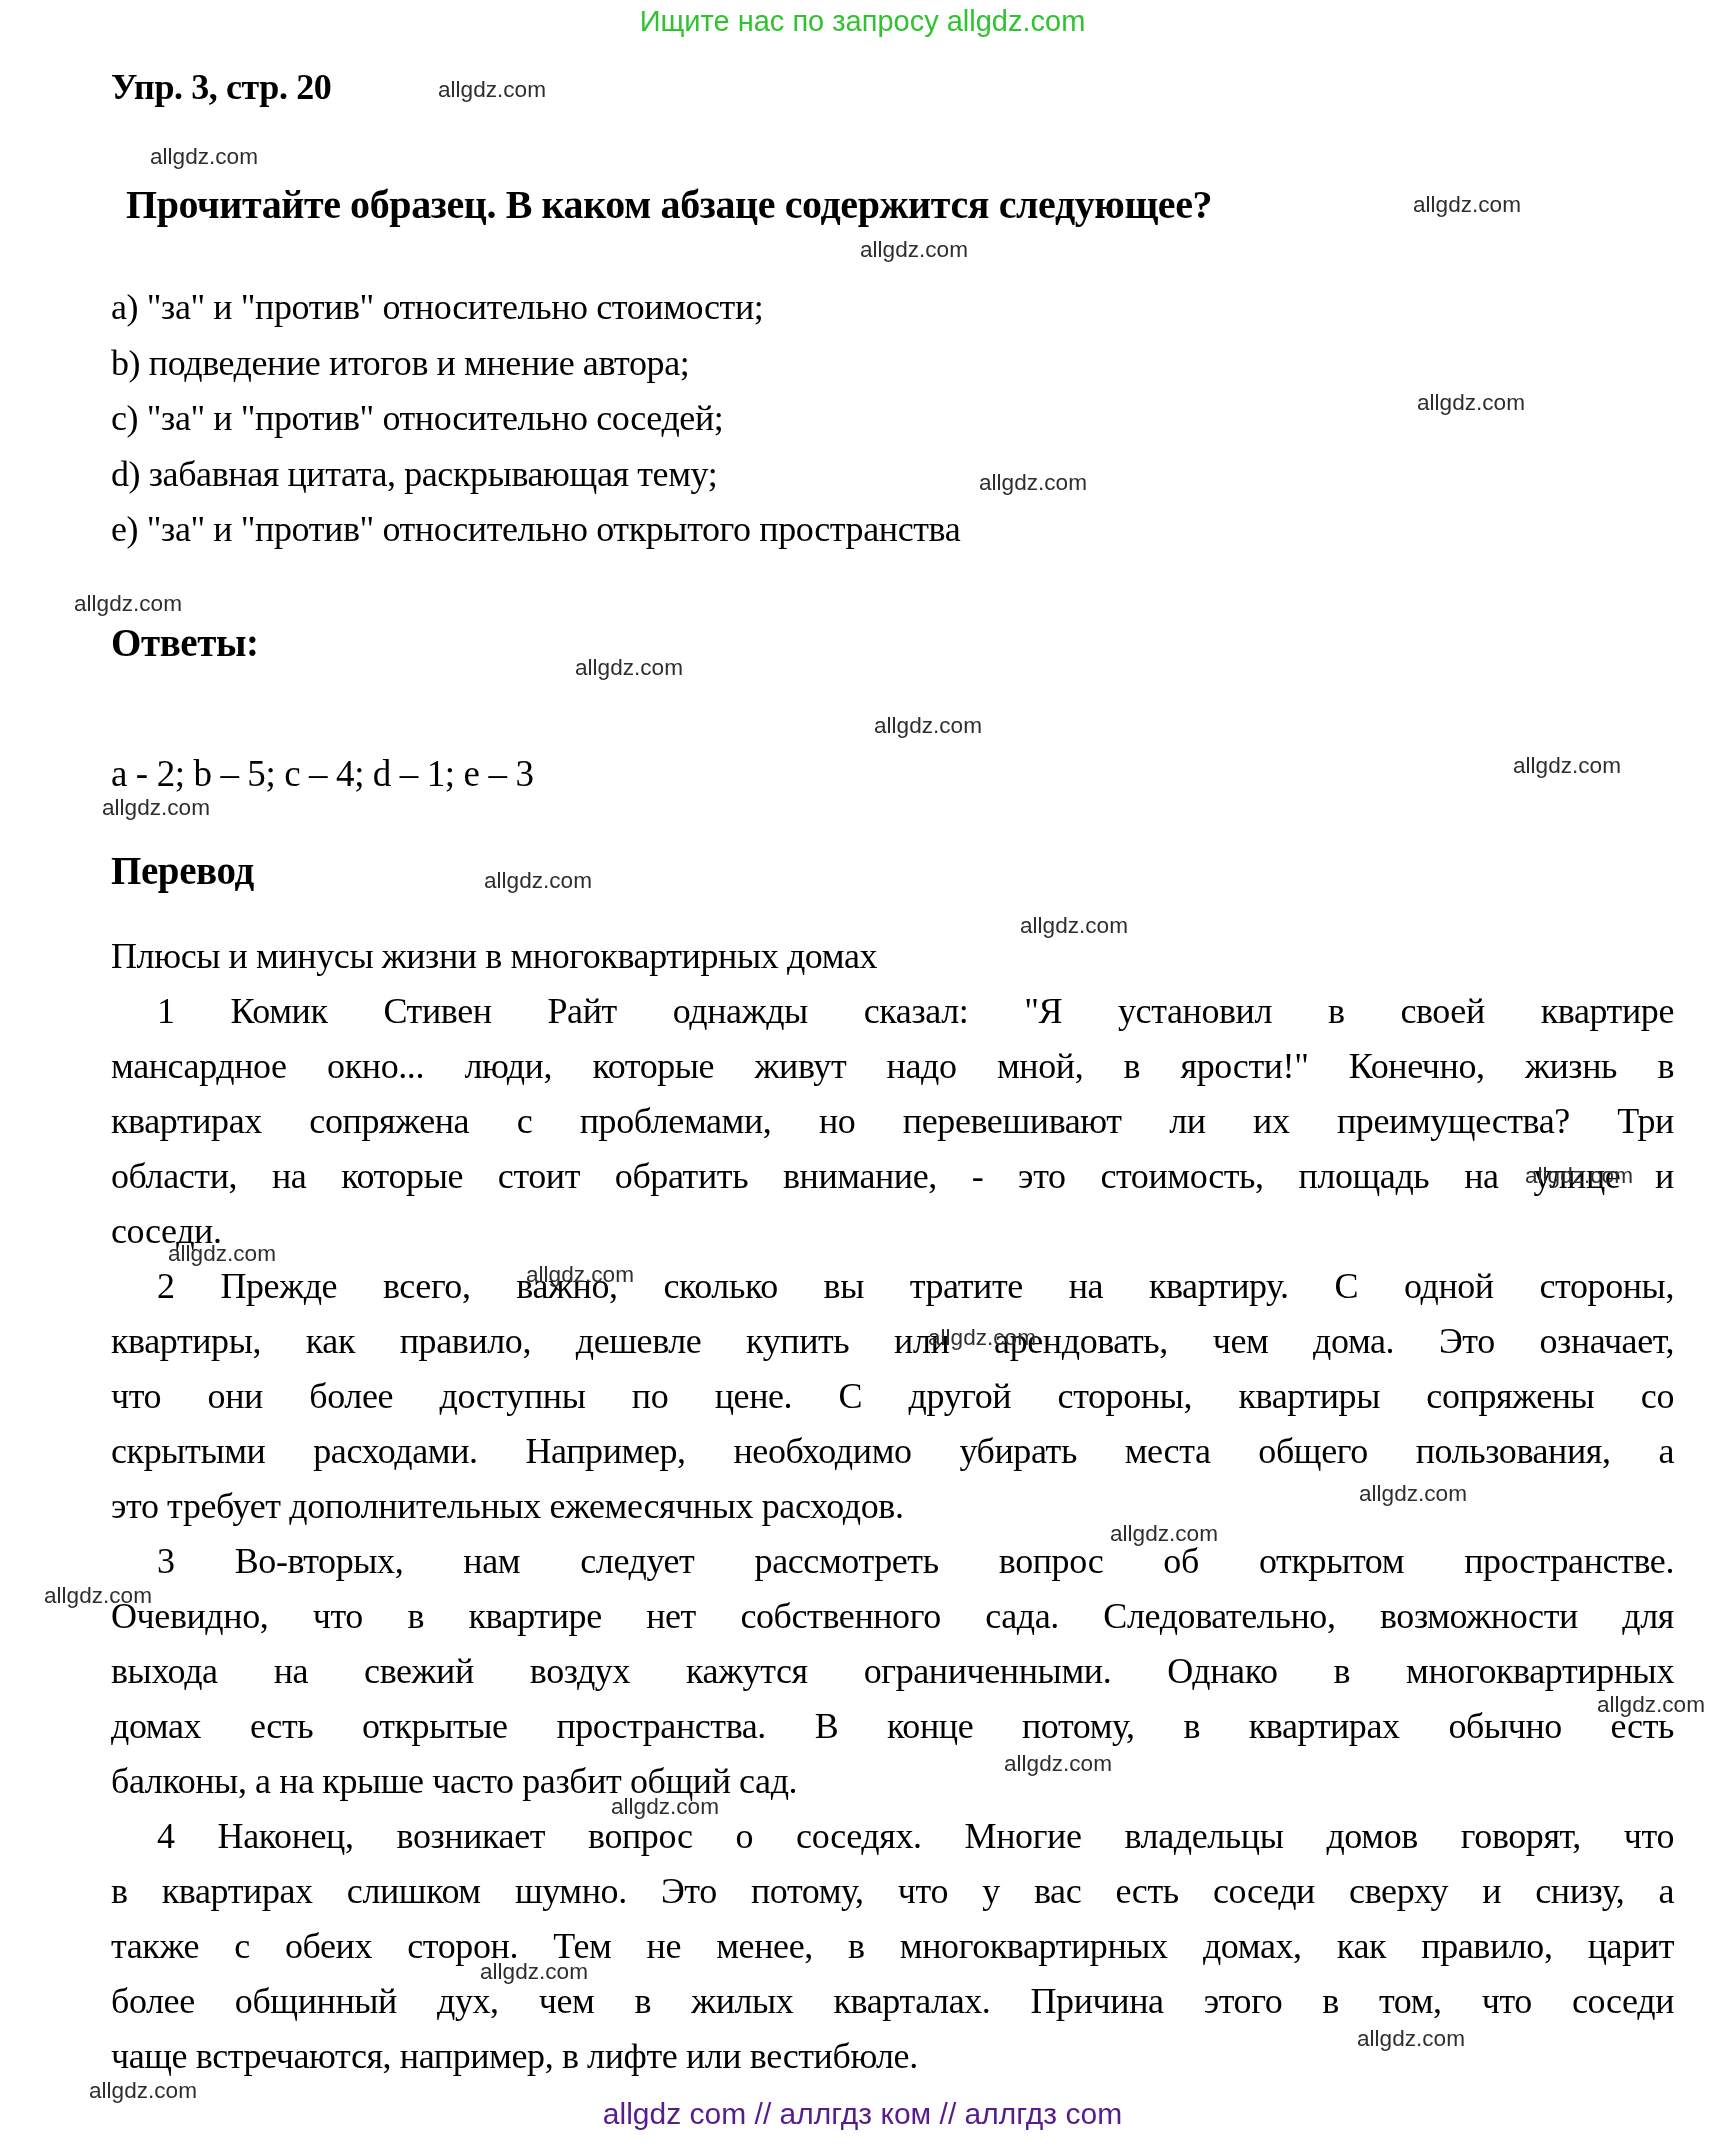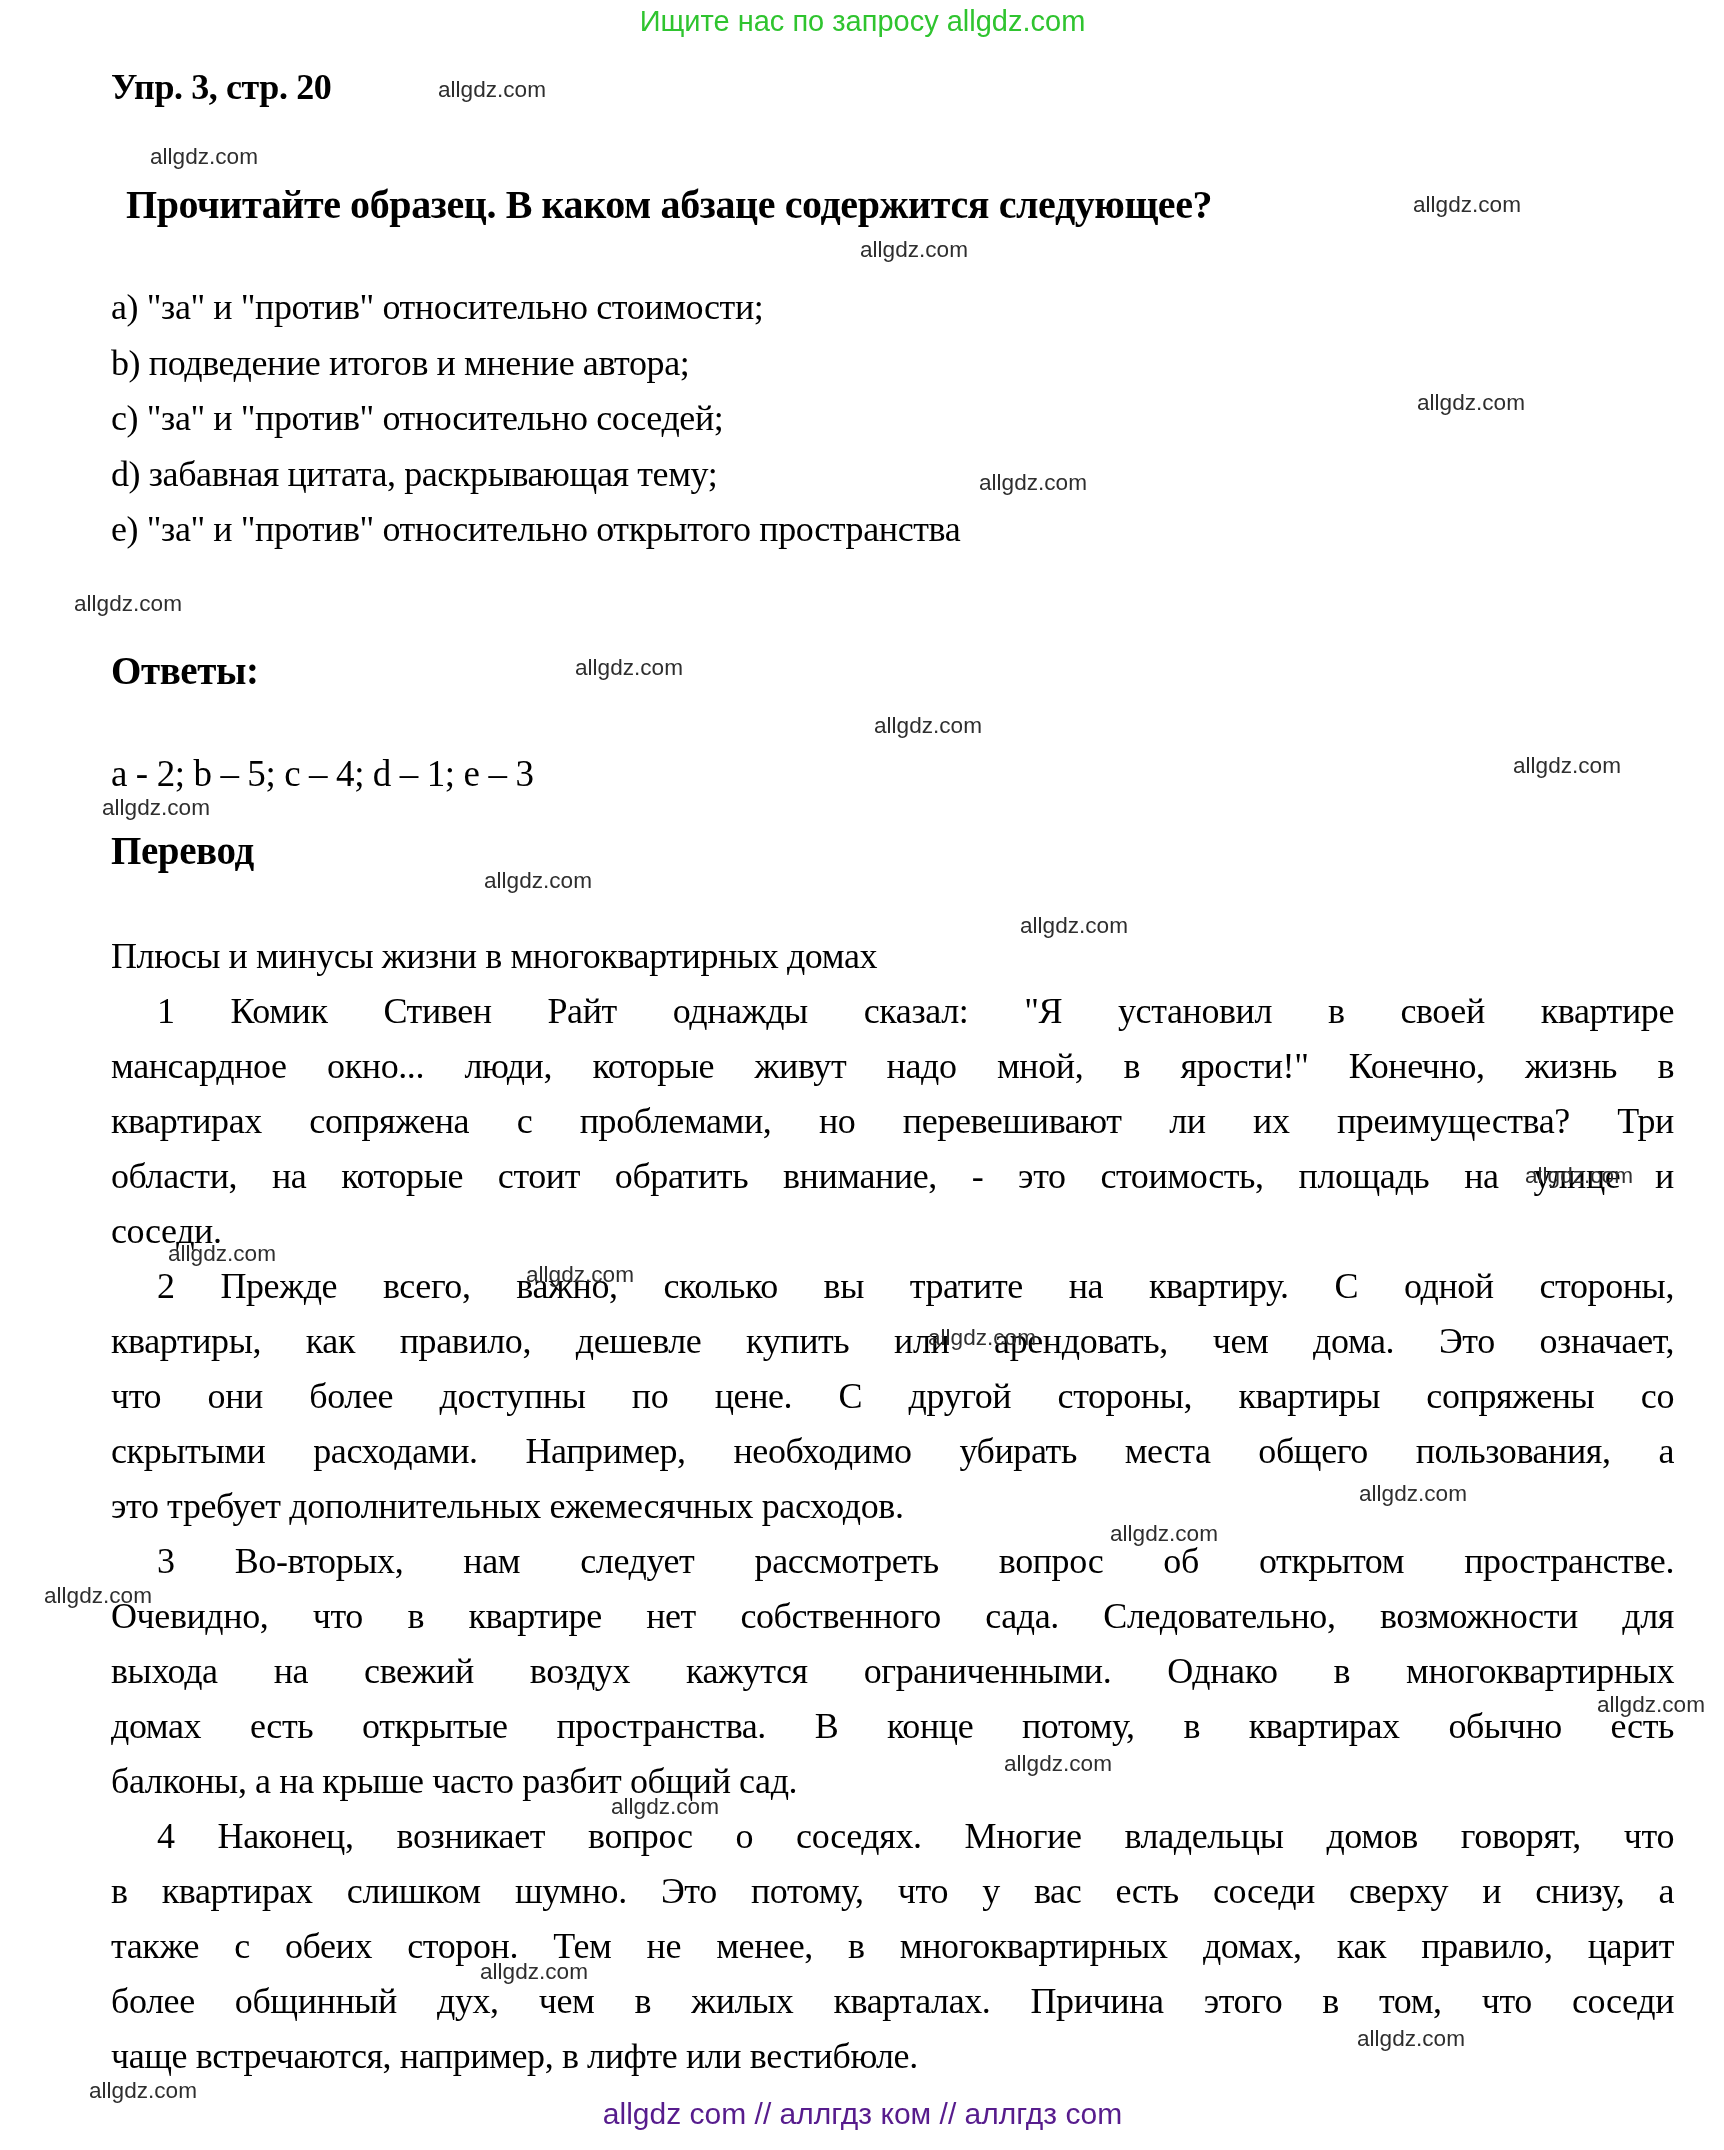--- a/index.html
+++ b/index.html
@@ -35,26 +35,26 @@
   }
   .options{
     position:absolute; left:111px; top:289px; width:1563px;
     font-size:36px; letter-spacing:-0.4px;
   }
   .option{ margin-bottom:18.6px; line-height:37px; }
   .sub{
     position:absolute; left:111px;
     font-size:39px; font-weight:bold; letter-spacing:-0.4px;
   }
-  .answers-label{ top:648px; }
+  .answers-label{ top:620px; }
   .answers{
     position:absolute; left:111px; top:752px;
     font-size:37px; letter-spacing:-0.4px;
   }
-  .translation-label{ top:828px; }
+  .translation-label{ top:848px; }
   .translation{
     position:absolute; left:111px; top:929px; width:1563px;
     font-size:36px; line-height:55px; letter-spacing:-0.4px;
   }
   .tl{ text-align:justify; text-align-last:justify; }
   .tl.first{ text-indent:46px; }
   .tl.last{ text-align-last:left; }
   .footer{
     position:absolute; top:2097px; left:0; width:100%;
     text-align:center;

